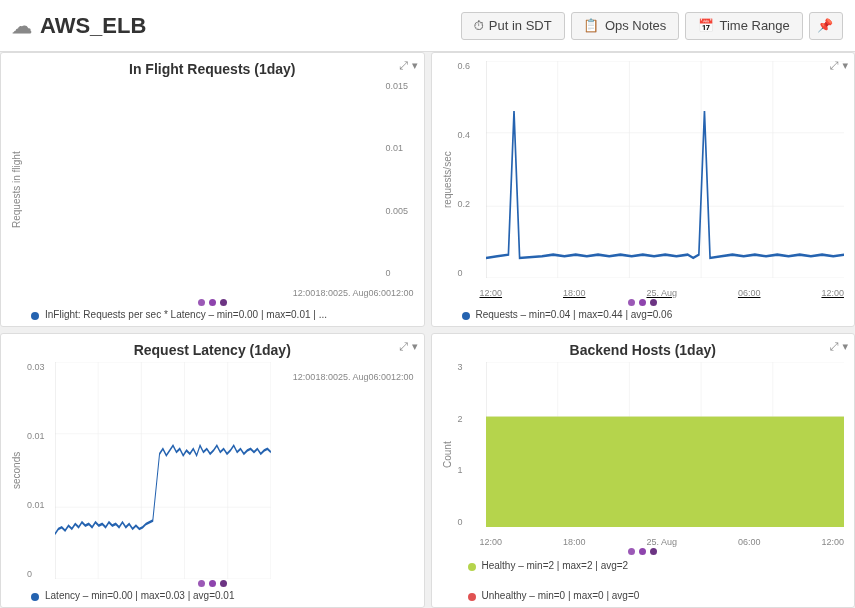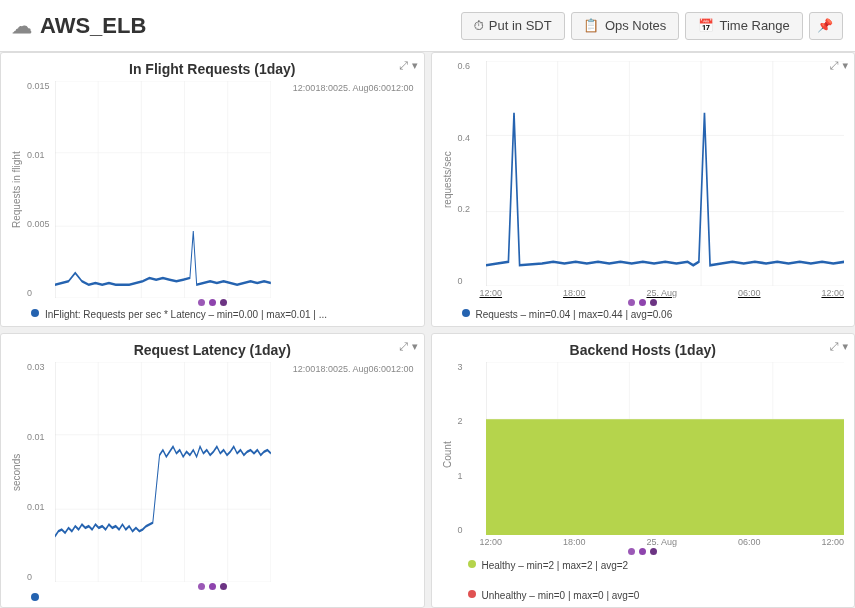--- a/index.html
+++ b/index.html
@@ -51,24 +51,24 @@
       font-size: 10px; color: #888; text-align: center;
       width: 16px; flex-shrink: 0;
     }
     .y-axis-labels {
       position: absolute; left: -28px; top: 0; bottom: 0;
       display: flex; flex-direction: column; justify-content: space-between;
       font-size: 9px; color: #888;
     }
     .x-axis-labels {
       display: flex; justify-content: space-between;
-      font-size: 9px; color: #888; padding-left: 22px; margin-top: 2px;
+      font-size: 9px; color: #888; padding-left: 22px; margin-top: 10px;
     }
     .chart-legend {
-      display: flex; align-items: flex-start; gap: 6px; font-size: 10px; color: #444;
+      display: flex; align-items: flex-end; gap: 6px; font-size: 10px; color: #444;
       padding-left: 20px; margin-top: 2px; flex-wrap: wrap;
     }
     .legend-dot {
       width: 8px; height: 8px; border-radius: 50%; display: inline-block;
     }
     
     
     svg { width: 100%; height: 100%; }
     
     .dot-row {
@@ -106,21 +106,21 @@
 <div class="dashboard">
 
   <div class="chart-panel">
     <div class="chart-title">In Flight Requests (1day)</div>
     <div class="chart-controls">
       <button class="chart-ctrl-btn">⤢</button>
       <button class="chart-ctrl-btn">▾</button>
     </div>
     <div class="chart-area">
       <div class="y-label">Requests in flight</div>
-      <div style="flex:1; display:flex; flex-direction:row;">
+      <div style="flex:1; display:flex; flex-direction:column;align-items:flex-end;">
         <div style="flex:1; position:relative; padding-left:28px;">
           <div class="y-axis-labels" style="left:0px;">
             <span>0.015</span>
             <span>0.01</span>
             <span>0.005</span>
             <span>0</span>
           </div>
           <svg viewBox="0 0 320 130" preserveAspectRatio="none" style="position:absolute;left:28px;top:0;right:0;bottom:0;width:calc(100% - 28px);height:100%;">
 
             <line x1="0" y1="0" x2="320" y2="0" stroke="#eee" stroke-width="0.5"></line>
@@ -248,20 +248,21 @@
         </div>
       </div>
     </div>
     <div class="dot-row">
       <div class="dot-small" style="background:#9b59b6;"></div>
       <div class="dot-small" style="background:#8e44ad;"></div>
       <div class="dot-small" style="background:#6c3483;"></div>
     </div>
     <div class="chart-legend">
       <span class="legend-dot" style="background:#2563b0;"></span>
+      <span>Latency  –  min=0.00 | max=0.03 | avg=0.01</span>
     </div>
   </div>
 
   <div class="chart-panel">
     <div class="chart-title">Backend Hosts (1day)</div>
     <div class="chart-controls">
       <button class="chart-ctrl-btn">⤢</button>
       <button class="chart-ctrl-btn">▾</button>
     </div>
     <div class="chart-area">

